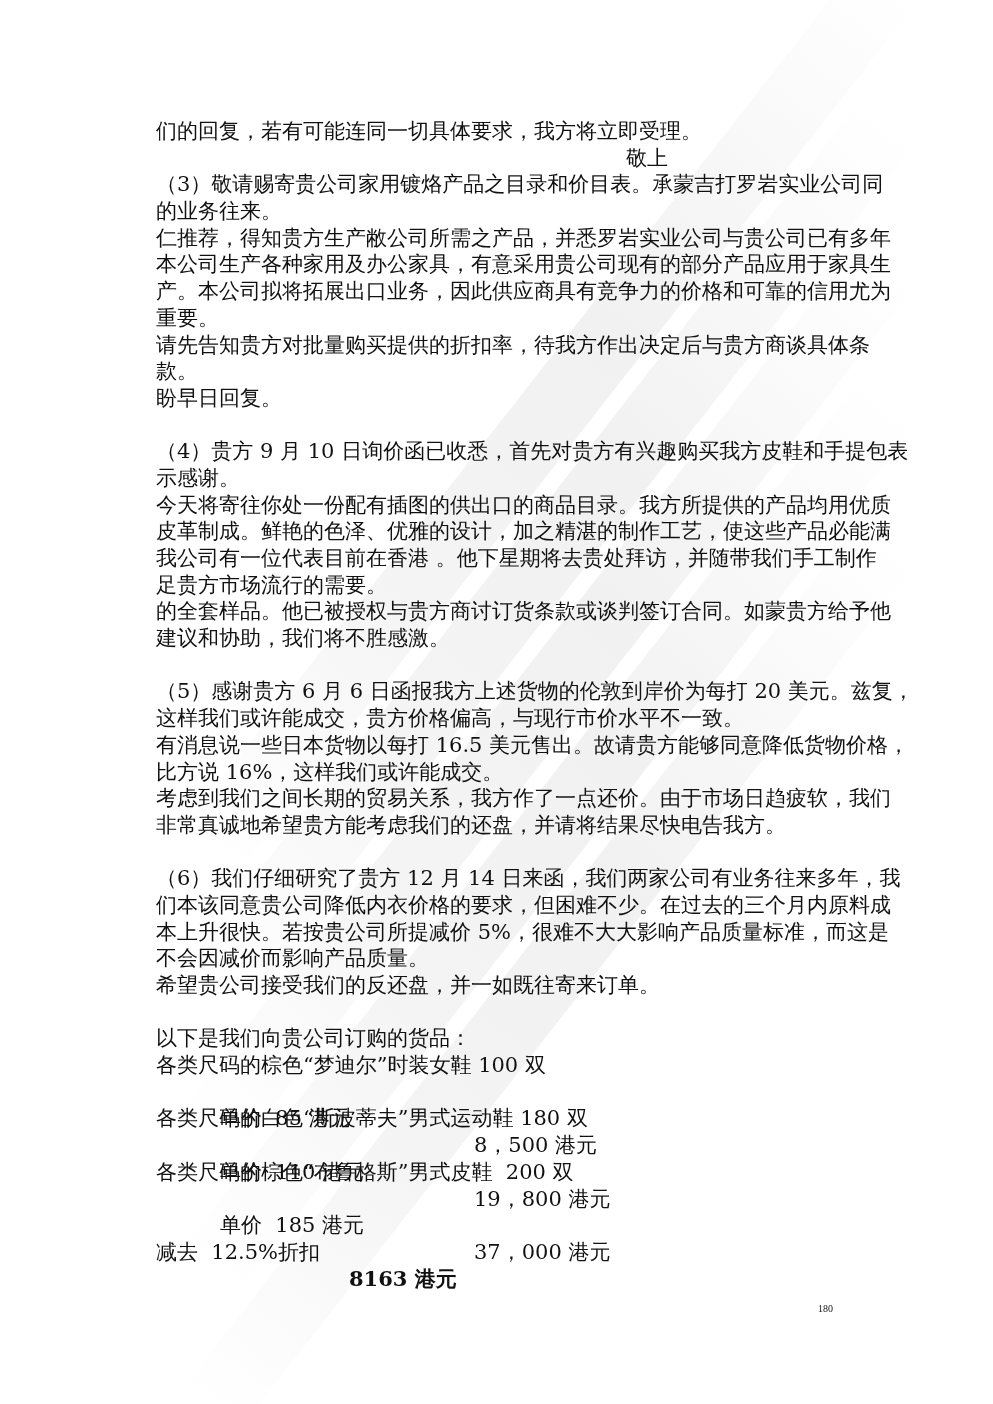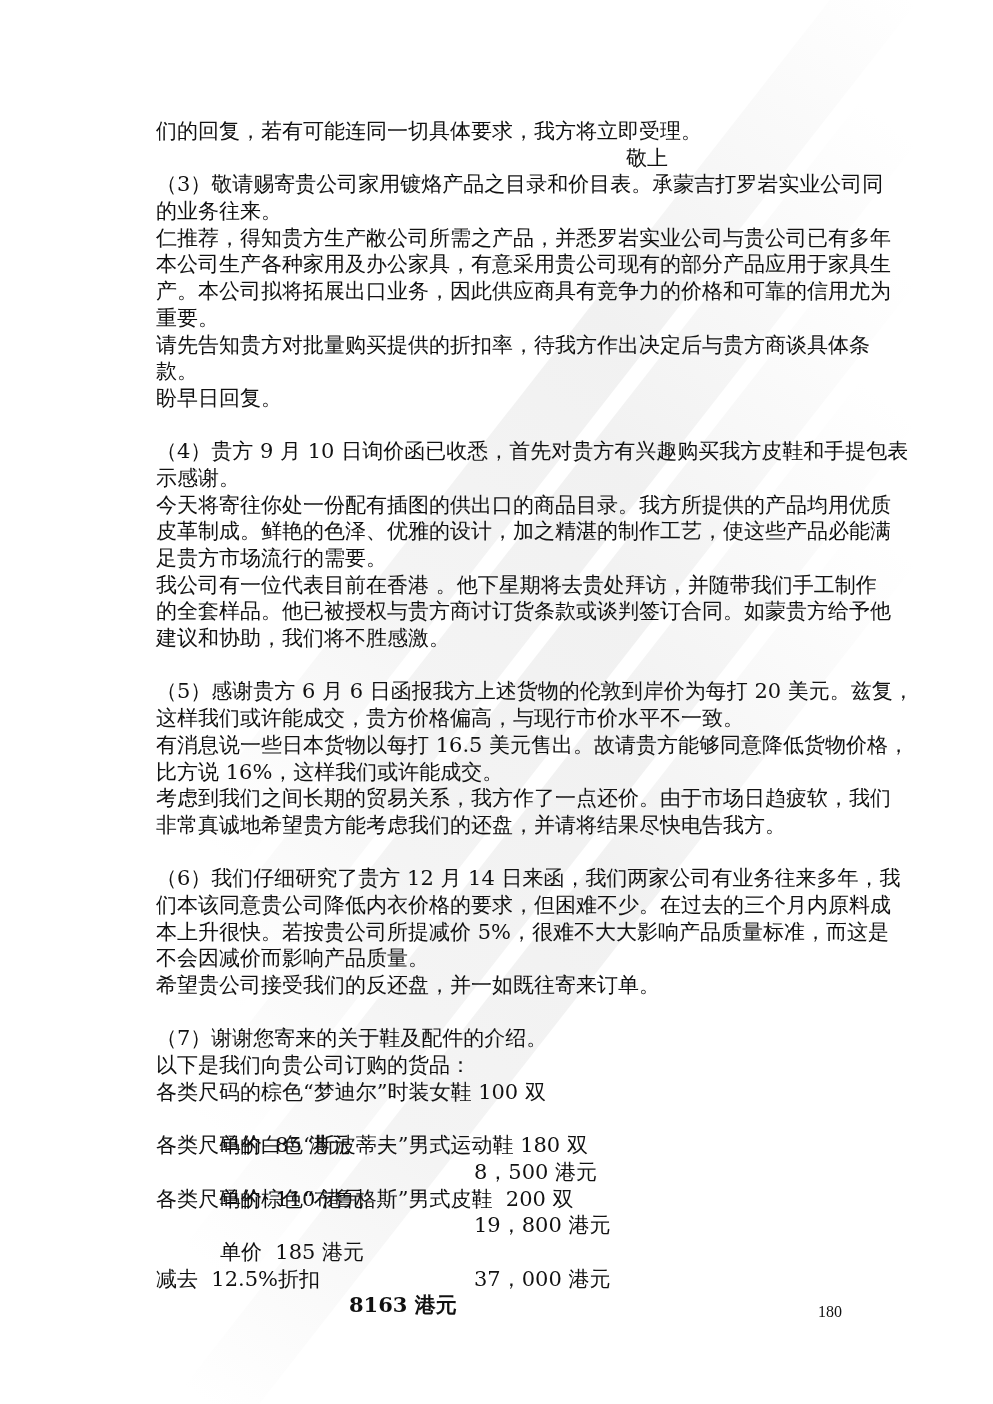--- a/index.html
+++ b/index.html
@@ -23,21 +23,21 @@
   .line { white-space: pre; display: block; height: 26.7px; }
   .gap { height: 26.7px; }
   .right-sign { padding-left: 470px; }
   .order-line { position: relative; }
   .order-line .price { position: absolute; left: 64px; }
   .order-line .amount { position: absolute; left: 318px; }
   .discount-line { position: relative; }
   .discount-line .dlabel { position: absolute; left: 0; }
   .discount-line .dval { position: absolute; left: 193px; font-weight: bold; }
   .page-number {
-    position: absolute; left: 818px; top: 1303px; font-size: 16px; z-index: 1;
+    position: absolute; left: 818px; top: 1303px; font-size: 10px; z-index: 1;
     font-family: "Liberation Serif", serif;
   }
 </style>
 </head>
 <body>
 
 <div class="watermark">
   <div class="band" style="top:120px;"></div>
   <div class="band" style="top:260px;"></div>
   <div class="band" style="top:400px;"></div>
@@ -60,22 +60,22 @@
     <span class="line">款。</span>
     <span class="line">盼早日回复。</span>
   </div>
   <div class="gap"></div>
 
   <div>
     <span class="line">（4）贵方 9 月 10 日询价函已收悉，首先对贵方有兴趣购买我方皮鞋和手提包表</span>
     <span class="line">示感谢。</span>
     <span class="line">今天将寄往你处一份配有插图的供出口的商品目录。我方所提供的产品均用优质</span>
     <span class="line">皮革制成。鲜艳的色泽、优雅的设计，加之精湛的制作工艺，使这些产品必能满</span>
+    <span class="line">我公司有一位代表目前在香港 。他下星期将去贵处拜访，并随带我们手工制作</span>
     <span class="line">足贵方市场流行的需要。</span>
-    <span class="line">我公司有一位代表目前在香港 。他下星期将去贵处拜访，并随带我们手工制作</span>
     <span class="line">的全套样品。他已被授权与贵方商讨订货条款或谈判签订合同。如蒙贵方给予他</span>
     <span class="line">建议和协助，我们将不胜感激。</span>
   </div>
   <div class="gap"></div>
 
   <div>
     <span class="line">（5）感谢贵方 6 月 6 日函报我方上述货物的伦敦到岸价为每打 20 美元。兹复，</span>
     <span class="line">这样我们或许能成交，贵方价格偏高，与现行市价水平不一致。</span>
     <span class="line">有消息说一些日本货物以每打 16.5 美元售出。故请贵方能够同意降低货物价格，</span>
     <span class="line">比方说 16%，这样我们或许能成交。</span>
@@ -87,21 +87,20 @@
   <div>
     <span class="line">（6）我们仔细研究了贵方 12 月 14 日来函，我们两家公司有业务往来多年，我</span>
     <span class="line">们本该同意贵公司降低内衣价格的要求，但困难不少。在过去的三个月内原料成</span>
     <span class="line">本上升很快。若按贵公司所提减价 5%，很难不大大影响产品质量标准，而这是</span>
     <span class="line">不会因减价而影响产品质量。</span>
     <span class="line">希望贵公司接受我们的反还盘，并一如既往寄来订单。</span>
   </div>
   <div class="gap"></div>
 
   <div>
-    <span class="line">（7）谢谢您寄来的关于鞋及配件的介绍。</span>
     <span class="line">以下是我们向贵公司订购的货品：</span>
 
     <span class="line">各类尺码的棕色“梦迪尔”时装女鞋 100 双</span>
     <span class="line order-line">
       <span class="price">单价  85 港元</span>
       <span class="amount">8，500 港元</span>
     </span>
 
     <span class="line">各类尺码的白色“斯波蒂夫”男式运动鞋 180 双</span>
     <span class="line order-line">

